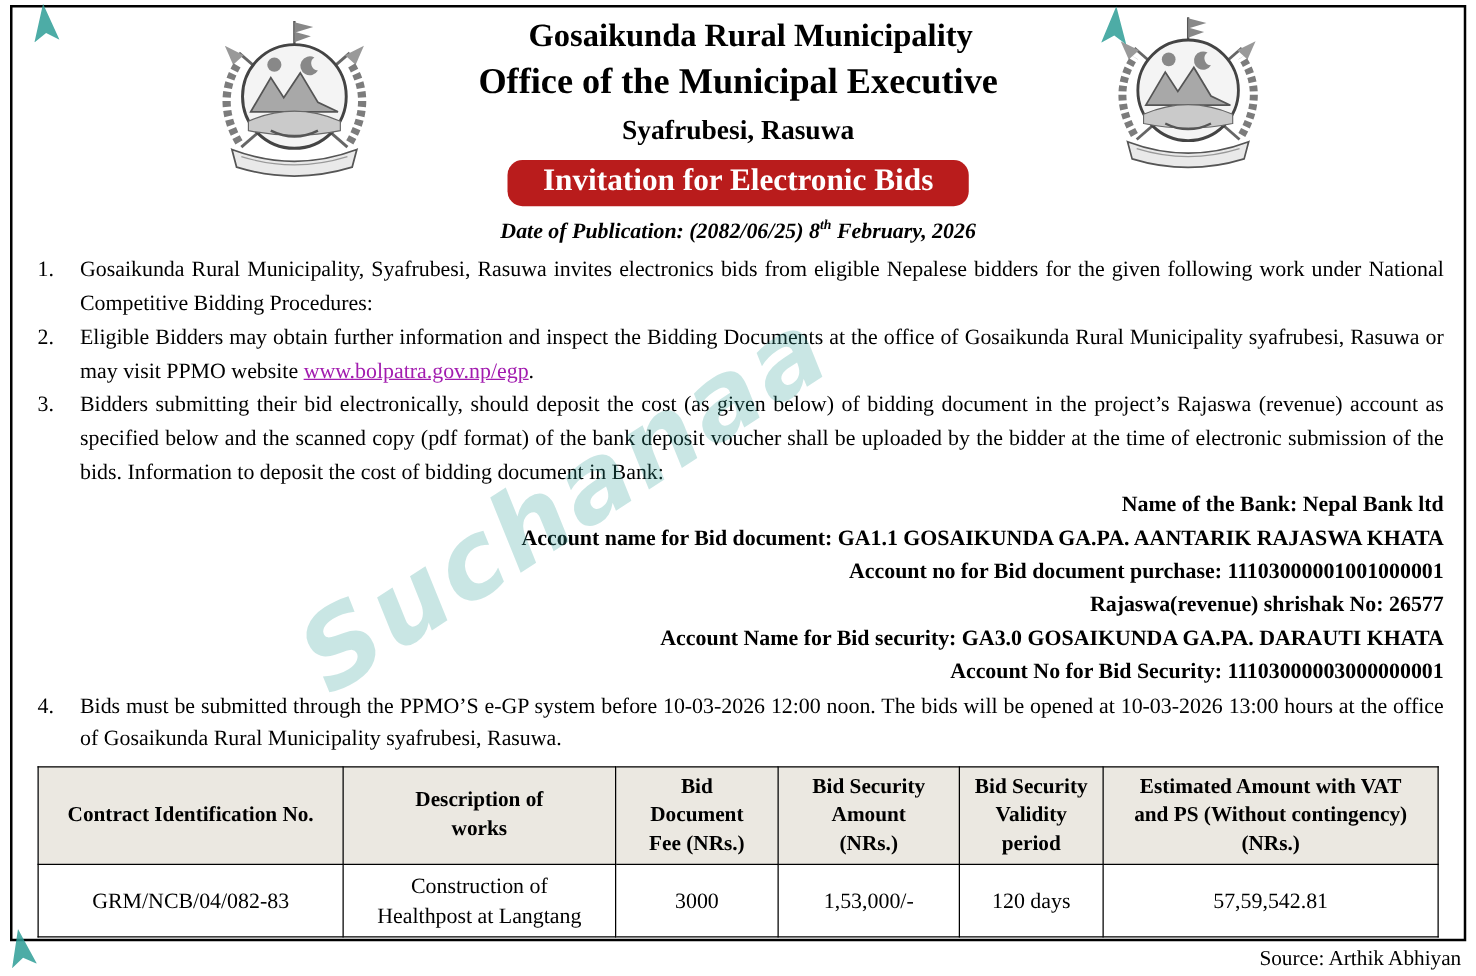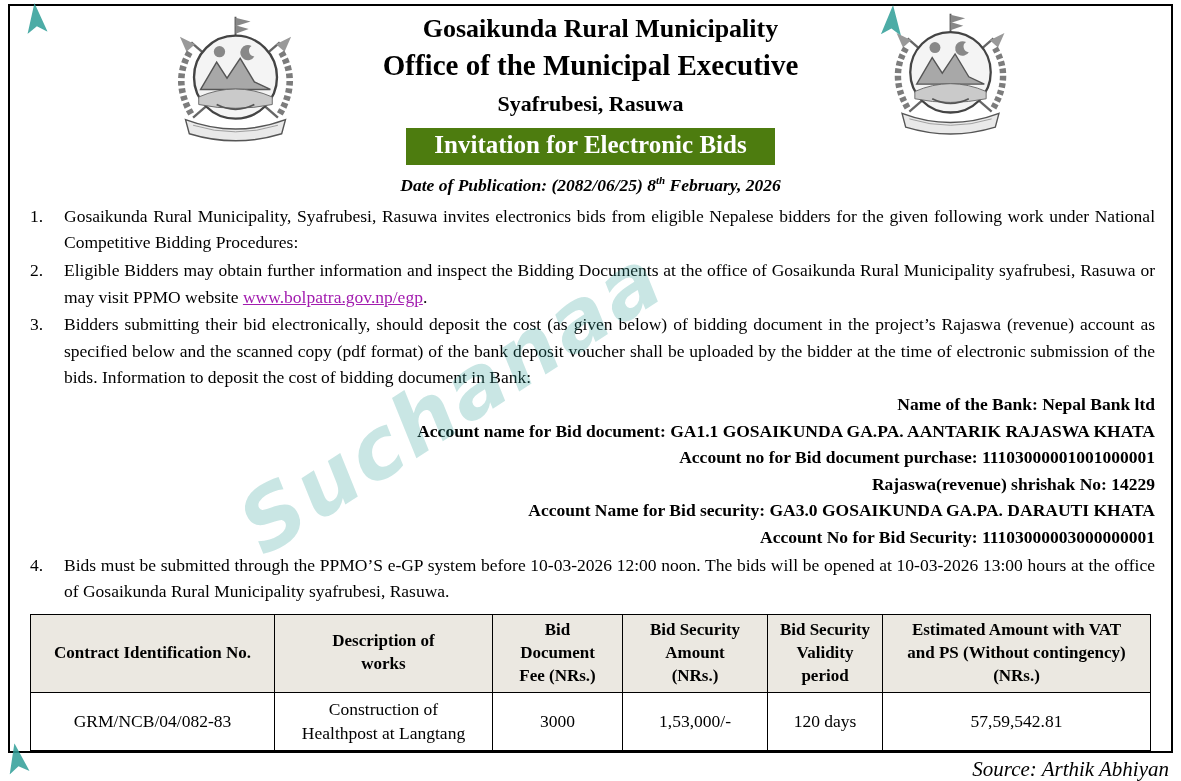--- a/index.html
+++ b/index.html
@@ -31,22 +31,22 @@
   .emblem svg{display:block;}
   .emblem-left{left:148px;width:155px;height:132px;}
   .emblem-right{right:148px;width:145px;height:128px;top:5px;}
   
   .header{position:relative;text-align:center;z-index:2;}
   .h1{font-size:26px;font-weight:bold;margin-top:8px;padding-left:20px;}
   .h2{font-size:29px;font-weight:bold;margin-top:5px;}
   .h3{font-size:22px;font-weight:bold;margin-top:9px;}
   .banner-wrap{margin-top:11px;}
   .banner{
-    display:inline-block;background:#4d7c0f;color:#fff;font-size:25px;font-weight:bold;
-    padding:3px 28px 6px;border-radius:0;
+    display:inline-block;background:#b91c1c;color:#fff;font-size:25px;font-weight:bold;
+    padding:3px 28px 6px;border-radius:12px;
   }
   .pubdate{margin-top:9px;font-size:17.5px;font-weight:bold;font-style:italic;}
   .pubdate sup{font-size:11px;}
   
   .list{margin:7px 16px 0 8px;position:relative;z-index:2;}
   .item{display:flex;font-size:17.5px;line-height:1.52;margin-top:1px;}
   .item .num{flex:none;width:34px;padding-left:12px;box-sizing:content-box;}
   .item .text{flex:1;text-align:justify;}
   .doc-link{color:#a21caf;text-decoration:underline;cursor:pointer;}
   .bank{margin-left:46px;font-weight:bold;font-size:17.5px;line-height:1.52;text-align:right;}
@@ -56,21 +56,21 @@
     position:relative;z-index:2;table-layout:fixed;
   }
   .bids th,.bids td{
     border:1.7px solid #000;text-align:center;vertical-align:middle;
     padding:4px 6px;white-space:pre-line;box-sizing:border-box;
   }
   .bids th{background:#ebe8e1;font-size:17px;font-weight:bold;height:76px;line-height:1.35;}
   .bids td{font-size:17.5px;height:52px;line-height:1.4;}
   
   .source{
-    position:absolute;right:12px;top:757px;font-size:21px;font-style:italic;z-index:2;text-align:center;
+    position:absolute;right:12px;top:757px;font-size:17px;z-index:2;text-align:center;
   }
 </style>
 </head>
 <body>
 
 <svg width="0" height="0" style="position:absolute" aria-hidden="true">
   <symbol id="emblem" viewBox="0 0 150 140">
     <line x1="75" y1="3" x2="75" y2="24" stroke="#555" stroke-width="2"></line>
     <path d="M75 4 L91 8 L75 13 Z" fill="#888"></path>
     <path d="M75 12 L89 16 L75 21 Z" fill="#888"></path>
@@ -136,21 +136,21 @@
 
       <div class="item">
         <span class="num">3.</span>
         <span class="text">Bidders submitting their bid electronically, should deposit the cost (as given below) of bidding document in the project’s Rajaswa (revenue) account as specified below and the scanned copy (pdf format) of the bank deposit voucher shall be uploaded by the bidder at the time of electronic submission of the bids. Information to deposit the cost of bidding document in Bank:</span>
       </div>
 
       <div class="bank">
         <div class="bank-line">Name of the Bank: Nepal Bank ltd</div>
         <div class="bank-line">Account name for Bid document: GA1.1 GOSAIKUNDA GA.PA. AANTARIK RAJASWA KHATA</div>
         <div class="bank-line">Account no for Bid document purchase: 11103000001001000001</div>
-        <div class="bank-line">Rajaswa(revenue) shrishak No: 14229</div>
+        <div class="bank-line">Rajaswa(revenue) shrishak No: 26577</div>
         <div class="bank-line">Account Name for Bid security: GA3.0 GOSAIKUNDA GA.PA. DARAUTI  KHATA</div>
         <div class="bank-line">Account No for Bid Security: 11103000003000000001</div>
       </div>
 
       <div class="item">
         <span class="num">4.</span>
         <span class="text">Bids must be submitted through the PPMO’S e-GP system before 10-03-2026 12:00 noon. The bids will be opened at 10-03-2026 13:00 hours at the office of Gosaikunda Rural Municipality syafrubesi, Rasuwa.</span>
       </div>
 
     </div>

